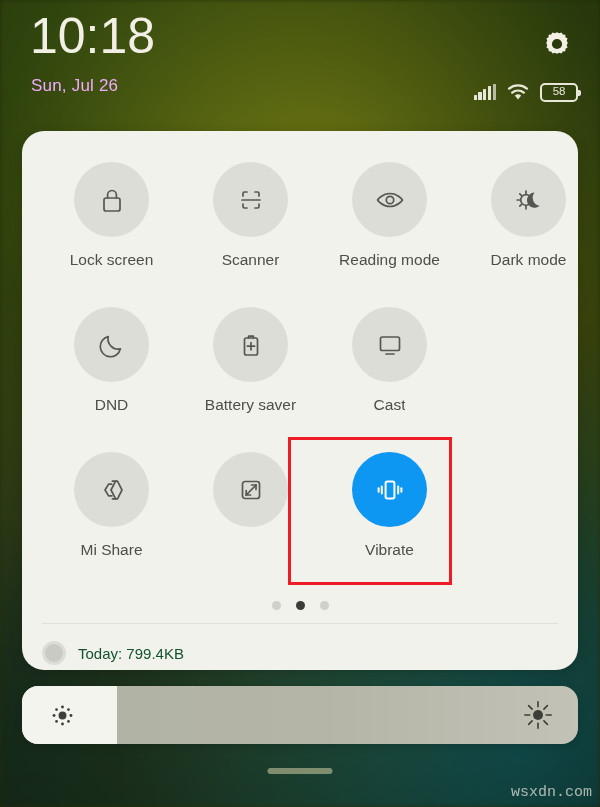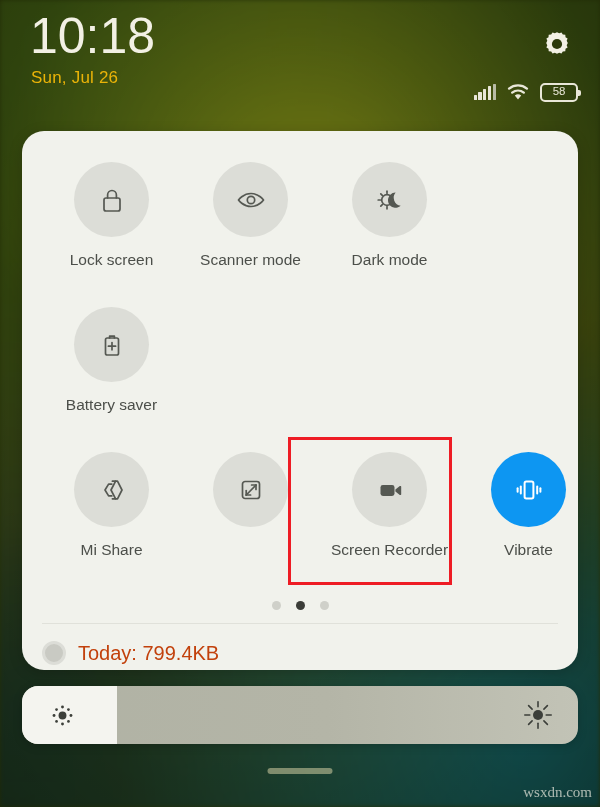--- a/index.html
+++ b/index.html
@@ -28,22 +28,22 @@
     background:radial-gradient(ellipse at 50% 45%, rgba(0,0,0,0) 40%, rgba(0,0,0,0.28) 100%);
   }
   
   #header { position:absolute; left:0; top:0; width:600px; height:120px; z-index:5; }
   #clock {
     position:absolute; left:30px; top:11px;
     font-size:50px; line-height:1; font-weight:400; color:#f2f0e4;
     letter-spacing:0px;
   }
   #date {
-    position:absolute; left:31px; top:68px;
-    font-size:17px; color:#eab308; letter-spacing:0.2px;
+    position:absolute; left:31px; top:76px;
+    font-size:17px; color:#f0abfc; letter-spacing:0.2px;
   }
   #gear-btn { position:absolute; right:27px; top:28px; width:32px; height:32px; cursor:pointer; }
   #status-icons {
     position:absolute; right:22px; top:82px;
     display:flex; align-items:center; gap:10px;
   }
   .sig { display:flex; align-items:flex-end; gap:1.5px; height:16px; }
   .sig i { display:block; width:3.3px; background:#e9e7d8; border-radius:0.5px; }
   .sig i:nth-child(1){ height:5px; }
   .sig i:nth-child(2){ height:8px; }
@@ -108,21 +108,21 @@
     background:#e0e1da;
   }
   #usage {
     position:absolute; left:20px; top:505px; width:516px; height:34px;
     display:flex; align-items:center;
   }
   #usage-ring {
     width:24px; height:24px; border-radius:50%;
     background:#c9cac3; border:3px solid #dcddd7; margin-right:12px;
   }
-  .usage-text { font-size:20px; color:#c2410c; }
+  .usage-text { font-size:15px; color:#14532d; }
   #usage-remaining { margin-left:26px; }
 
   
   #brightness {
     position:absolute; left:22px; top:686px; width:556px; height:58px;
     border-radius:16px; overflow:hidden; z-index:5;
     background:linear-gradient(90deg, #b0b2a4 0%, #b4b5a7 55%, #c2c3b6 100%);
     box-shadow:0 2px 10px rgba(0,0,0,0.18);
   }
   #brightness-fill {
@@ -133,21 +133,21 @@
   #brightness-high { position:absolute; right:25px; top:14px; width:30px; height:30px; }
 
   #home-indicator {
     position:absolute; left:50%; transform:translateX(-50%); top:768px;
     width:65px; height:6px; border-radius:3px;
     background:rgba(190,190,150,0.62); z-index:5;
   }
   #watermark {
     position:absolute; right:8px; bottom:6px; z-index:6;
     font-size:15px; color:rgba(232,232,220,0.72);
-    font-family:Liberation Serif, serif;
+    font-family:Liberation Mono, monospace;
   }
 </style>
 </head>
 <body>
 
 <div id="wallpaper">
   <div class="wp-base"></div>
   <div class="wp-vign"></div>
 </div>
 
@@ -190,29 +190,41 @@
       <div class="tile">
         <div class="tile-circle">
           <svg viewBox="0 0 34 34" width="34" height="34">
             <rect class="ico" x="9" y="15" width="16" height="13" rx="2"></rect>
             <path class="ico" d="M12.6 15v-3.1a4.4 4.4 0 0 1 8.8 0V15"></path>
           </svg>
         </div>
         <div class="tile-label">Lock screen</div>
       </div>
 
+      <div class="tile">
+        <div class="tile-circle">
+          <svg viewBox="0 0 34 34" width="34" height="34">
+            <path class="ico" d="M9 13V10.4A1.4 1.4 0 0 1 10.4 9H13"></path>
+            <path class="ico" d="M21 9h2.6A1.4 1.4 0 0 1 25 10.4V13"></path>
+            <path class="ico" d="M25 21v2.6a1.4 1.4 0 0 1-1.4 1.4H21"></path>
+            <path class="ico" d="M13 25h-2.6A1.4 1.4 0 0 1 9 23.6V21"></path>
+            <path class="ico" d="M8 17h18"></path>
+          </svg>
+        </div>
+        <div class="tile-label">Scanner</div>
+      </div>
 
       <div class="tile">
         <div class="tile-circle">
           <svg viewBox="0 0 34 34" width="34" height="34">
             <path class="ico" d="M4.5 17S9 10.5 17 10.5 29.5 17 29.5 17 25 23.5 17 23.5 4.5 17 4.5 17z"></path>
             <circle class="ico" cx="17" cy="17" r="3.7"></circle>
           </svg>
         </div>
-        <div class="tile-label">Scanner mode</div>
+        <div class="tile-label">Reading mode</div>
       </div>
 
       <div class="tile">
         <div class="tile-circle">
           <svg viewBox="0 0 34 34" width="34" height="34">
             <circle class="ico" cx="14" cy="17" r="5.3"></circle>
             <g class="ico">
               <path d="M14 8.2v2.1"></path>
                 <path d="M14 23.7v2.1"></path>
               <path d="M5.2 17h2.1"></path>
@@ -221,34 +233,51 @@
               <path d="M20.2 10.8l-0.9 0.9"></path>
             </g>
             <path class="ico-fill" d="M22.6 9.6a7.6 7.6 0 1 0 5.1 13.2 8.1 8.1 0 0 1-5.1-13.2z"></path>
           </svg>
         </div>
         <div class="tile-label">Dark mode</div>
       </div>
     </div>
 
     <div class="tile-row">
+      <div class="tile">
+        <div class="tile-circle">
+          <svg viewBox="0 0 34 34" width="34" height="34">
+            <path class="ico" d="M25.4 20.8A10.2 10.2 0 0 1 13.2 8.6a10.2 10.2 0 1 0 12.2 12.2z"></path>
+          </svg>
+        </div>
+        <div class="tile-label">DND</div>
+      </div>
 
       <div class="tile">
         <div class="tile-circle">
           <svg viewBox="0 0 34 34" width="34" height="34">
             <rect class="ico" x="10.5" y="10" width="13" height="17" rx="1.8"></rect>
             <path class="ico" d="M14.6 10V8.2h4.8V10"></path>
             <path class="ico" d="M17 14.6v7.2"></path>
             <path class="ico" d="M13.4 18.2h7.2"></path>
           </svg>
         </div>
         <div class="tile-label">Battery saver</div>
       </div>
 
 
+      <div class="tile">
+        <div class="tile-circle">
+          <svg viewBox="0 0 34 34" width="34" height="34">
+            <rect class="ico" x="7.5" y="9" width="19" height="13.5" rx="1.8"></rect>
+            <path class="ico" d="M13 26h8"></path>
+          </svg>
+        </div>
+        <div class="tile-label">Cast</div>
+      </div>
     </div>
 
     <div class="tile-row">
       <div class="tile">
         <div class="tile-circle">
           <svg viewBox="0 0 34 34" width="34" height="34">
             <path class="ico" d="M17.4 8.2h5.1L27 17l-4.5 8.8h-5.1"></path>
             <path class="ico" d="M16.8 11.1h-3.2L10 17l3.6 5.9h3.2"></path>
             <path class="ico" d="M20.6 8.2L16 17l4.6 8.8"></path>
           </svg>
@@ -262,29 +291,20 @@
             <rect class="ico" x="8.5" y="8.5" width="17" height="17" rx="2.6"></rect>
             <path class="ico" d="M22 12l-9.8 10"></path>
             <path class="ico" d="M22 12v4.4"></path>
               <path class="ico" d="M22 12h-4.4"></path>
             <path class="ico" d="M12.2 22v-4.4"></path>
               <path class="ico" d="M12.2 22h4.4"></path>
           </svg>
         </div>
       </div>
 
-      <div class="tile">
-        <div class="tile-circle">
-          <svg viewBox="0 0 34 34" width="34" height="34">
-            <rect class="ico-fill" x="7.5" y="12" width="14" height="11" rx="2.4"></rect>
-            <path class="ico-fill" d="M22.4 16.4l4.4-3.3a0.9 0.9 0 0 1 1.4 0.7v7.4a0.9 0.9 0 0 1-1.4 0.7l-4.4-3.3z"></path>
-          </svg>
-        </div>
-        <div class="tile-label">Screen Recorder</div>
-      </div>
 
       <div class="tile">
         <div class="tile-circle active">
           <svg viewBox="0 0 34 34" width="34" height="34">
             <rect class="ico-w" x="12.6" y="8.5" width="8.8" height="17" rx="1.7"></rect>
             <path class="ico-w" d="M8.8 13.4v7.2"></path>
             <path class="ico-w" d="M5.6 15.2v3.6"></path>
             <path class="ico-w" d="M25.2 13.4v7.2"></path>
             <path class="ico-w" d="M28.4 15.2v3.6"></path>
           </svg>

